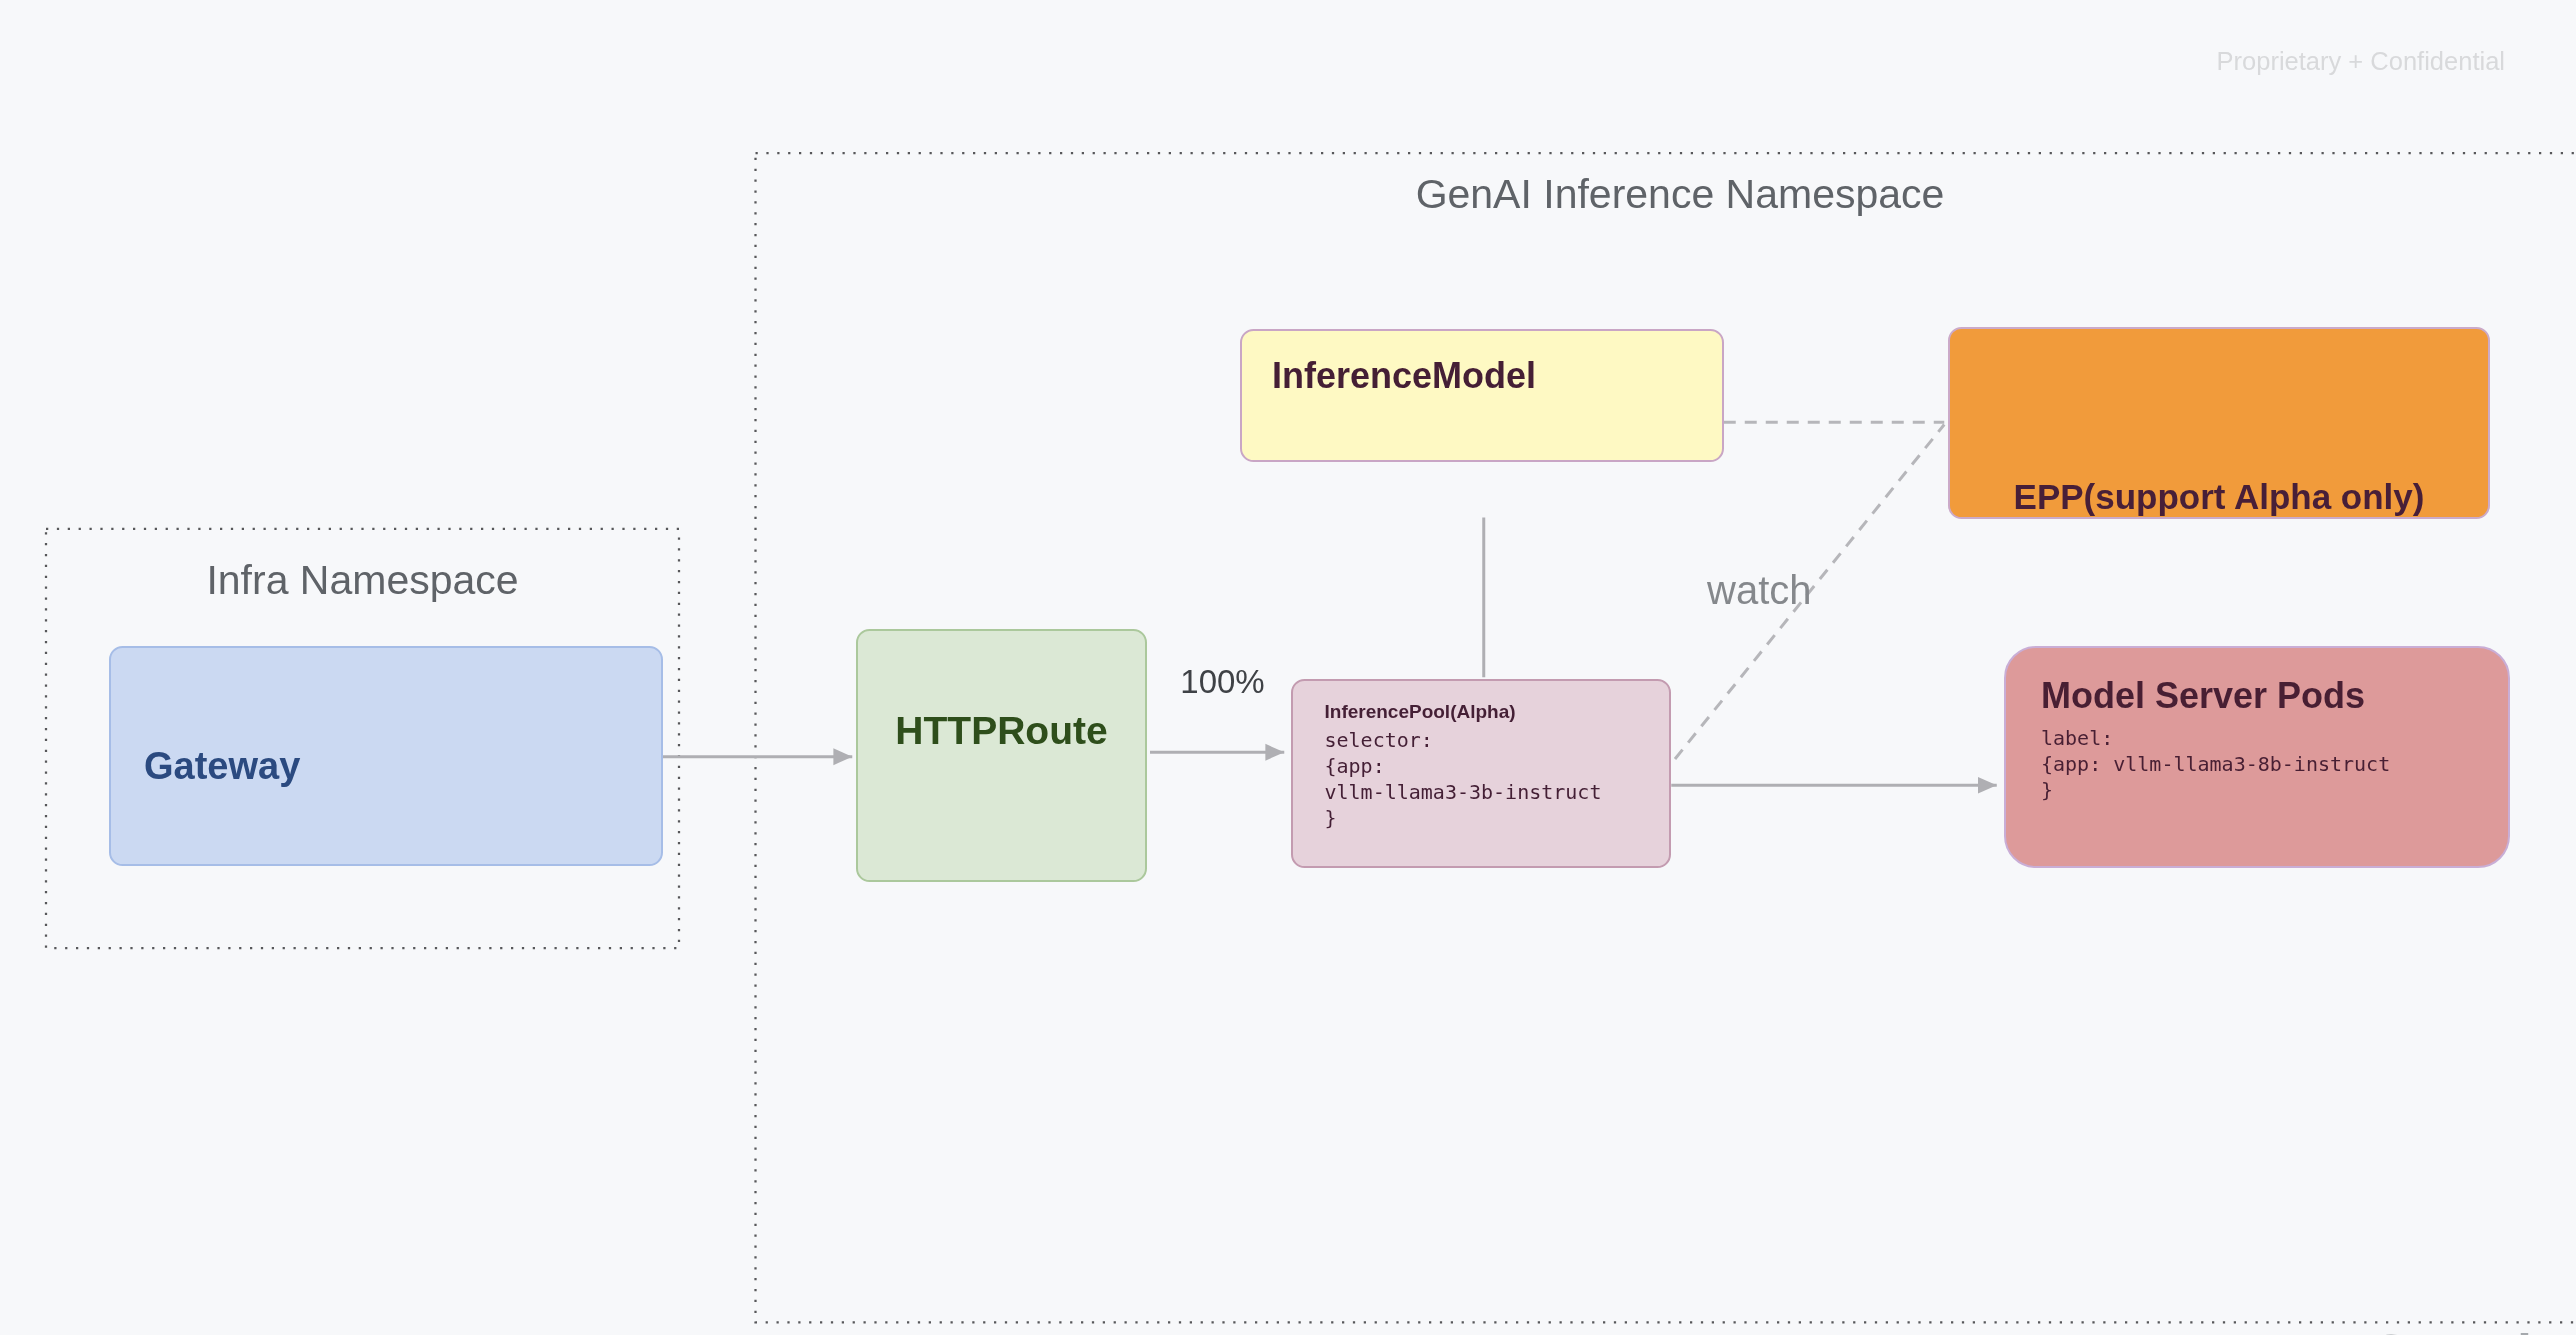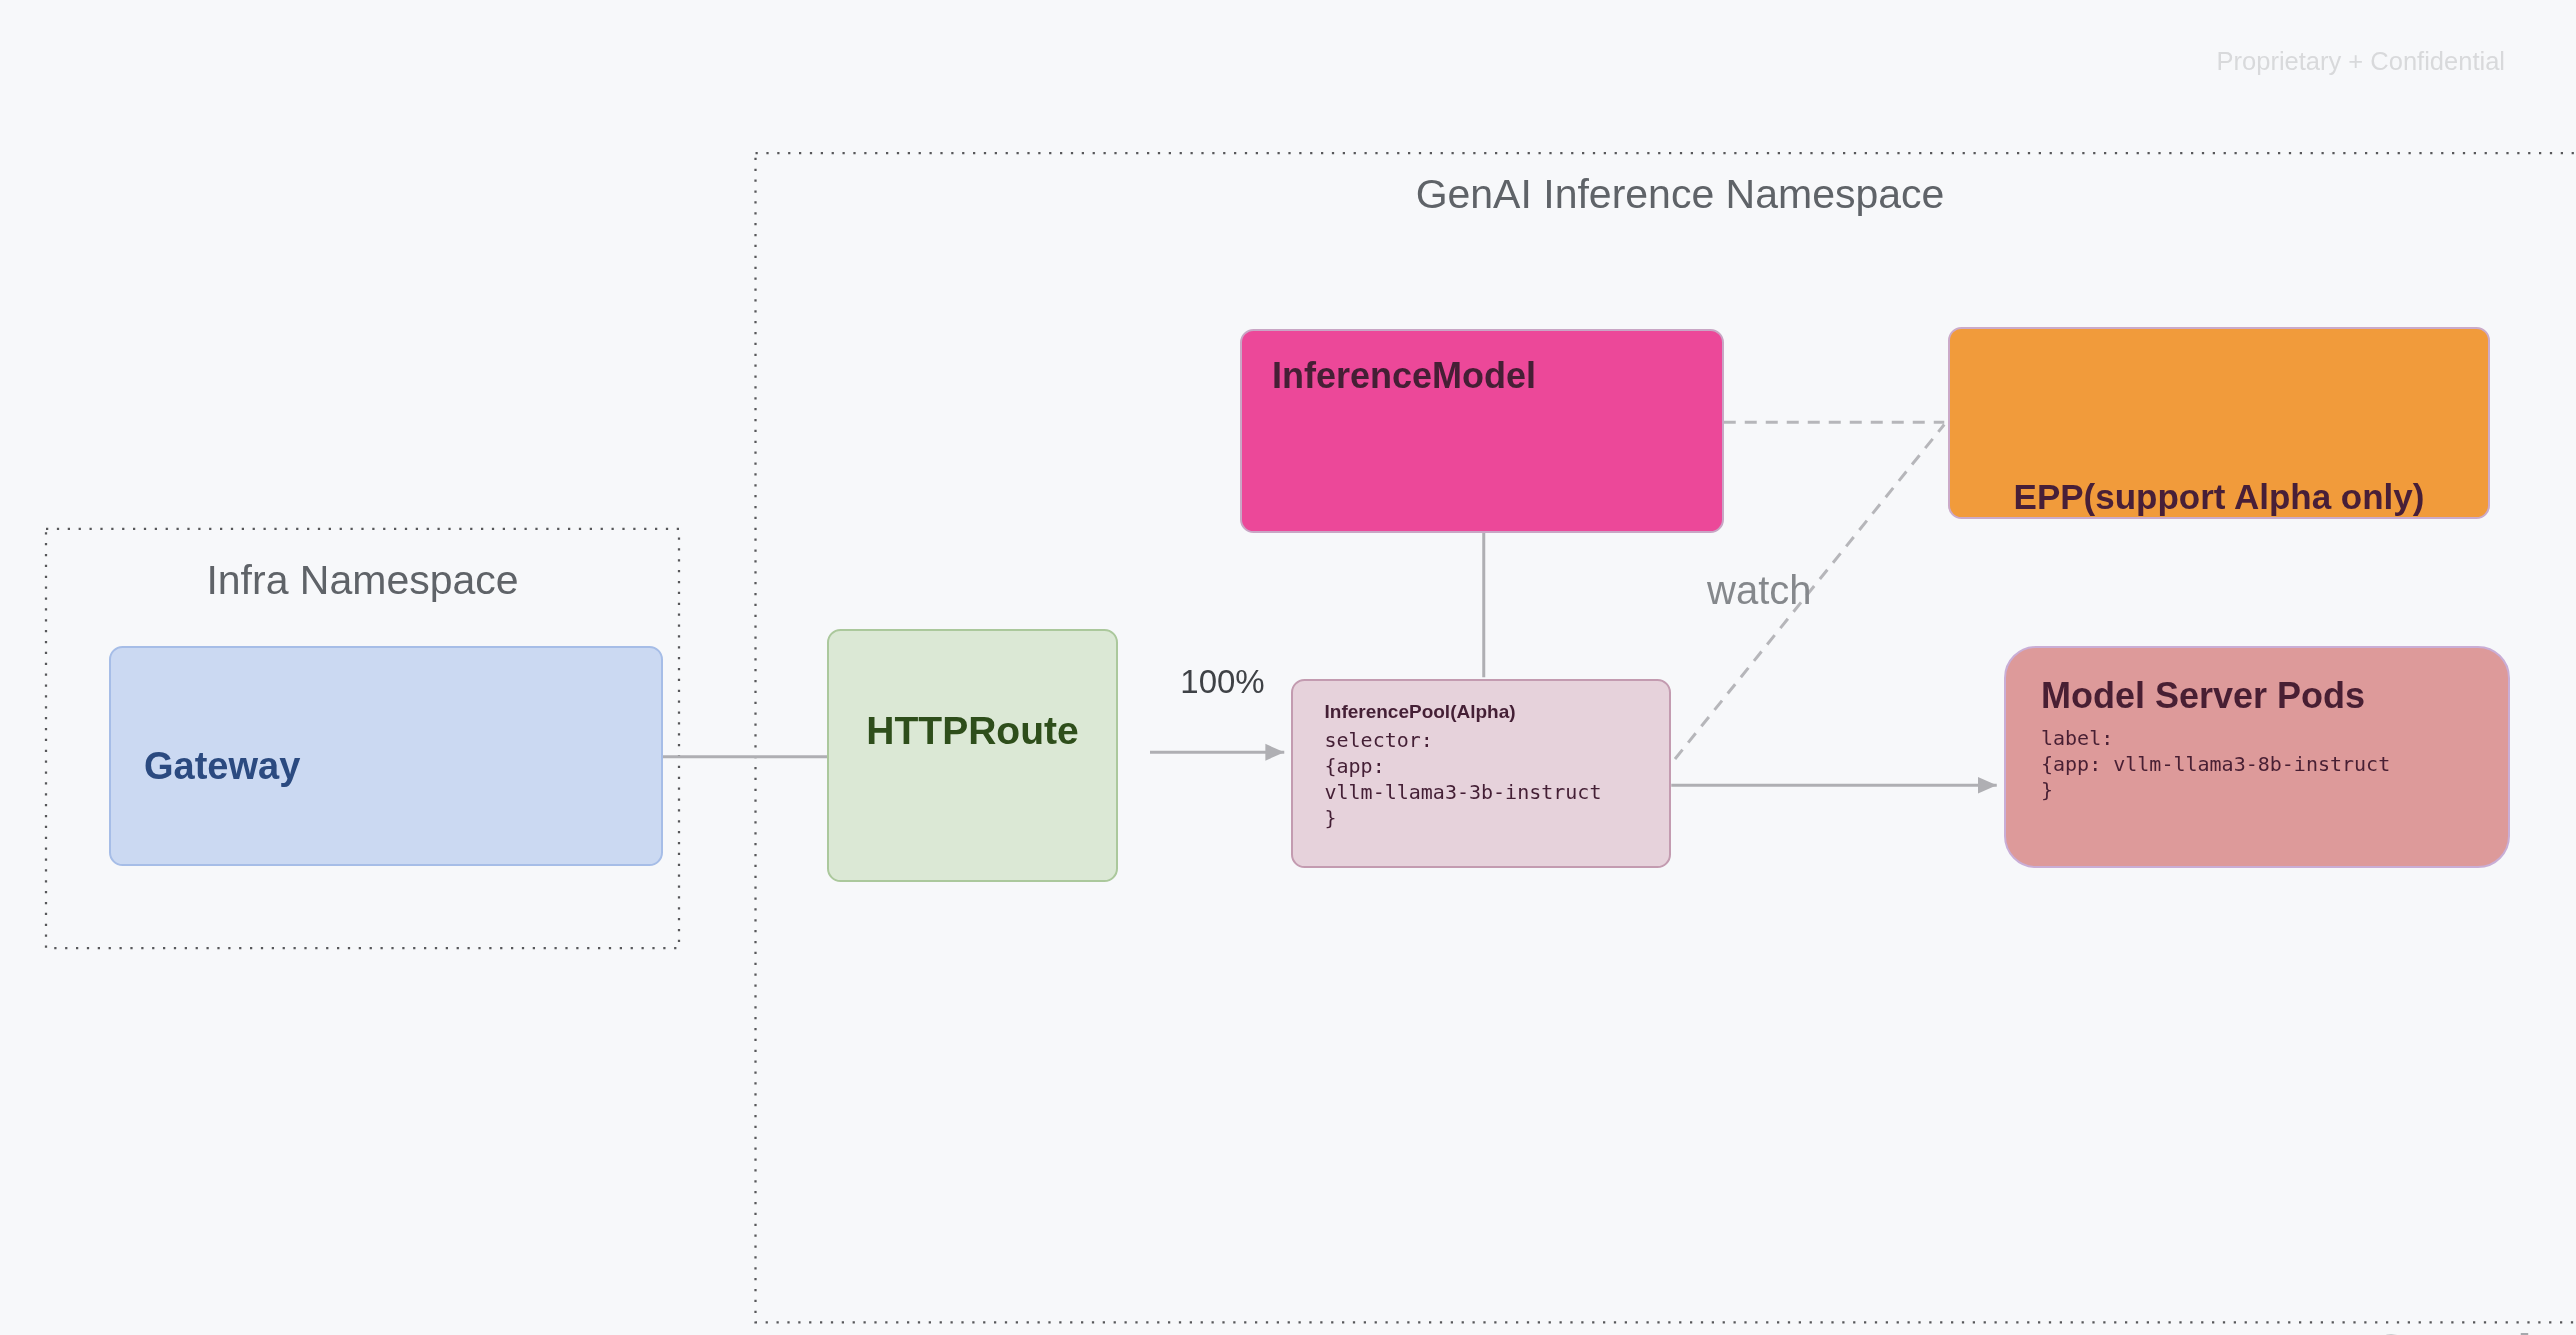--- a/index.html
+++ b/index.html
@@ -45,30 +45,30 @@
   
   #gateway {
     left: 109px; top: 646px; width: 554px; height: 220px;
     background: #cbd9f2; border-color: #a6bde7;
     display: flex; align-items: center;
     padding-left: 33px; padding-top: 21px;
     font-size: 38px; font-weight: bold; color: #2b4a80;
   }
   
   #httproute {
-    left: 827px; top: 629px; width: 291px; height: 253px;
+    left: 856px; top: 629px; width: 291px; height: 253px;
     background: #dbe8d5; border-color: #abc89c;
     display: flex; align-items: center; justify-content: center;
     padding-bottom: 50px;
     font-size: 39px; font-weight: bold; color: #2e4e1b;
   }
   
   #inference-model {
-    left: 1240px; top: 329px; width: 484px; height: 204px;
-    background: #ec4899; border-color: #c9a6c5;
+    left: 1240px; top: 329px; width: 484px; height: 133px;
+    background: #fef9c3; border-color: #c9a6c5;
     padding: 24px 30px; color: #451f35;
   }
   #inference-model .title { font-size: 36px; margin-bottom: 6px; }
   #inference-model .code { font-size: 25.5px; }
   
   #epp {
     left: 1948px; top: 327px; width: 542px; height: 192px;
     background: #f19b3b; border-color: #cbaac9;
     display: flex; align-items: flex-end; justify-content: center;
     font-size: 35px; font-weight: bold; color: #471f38;

